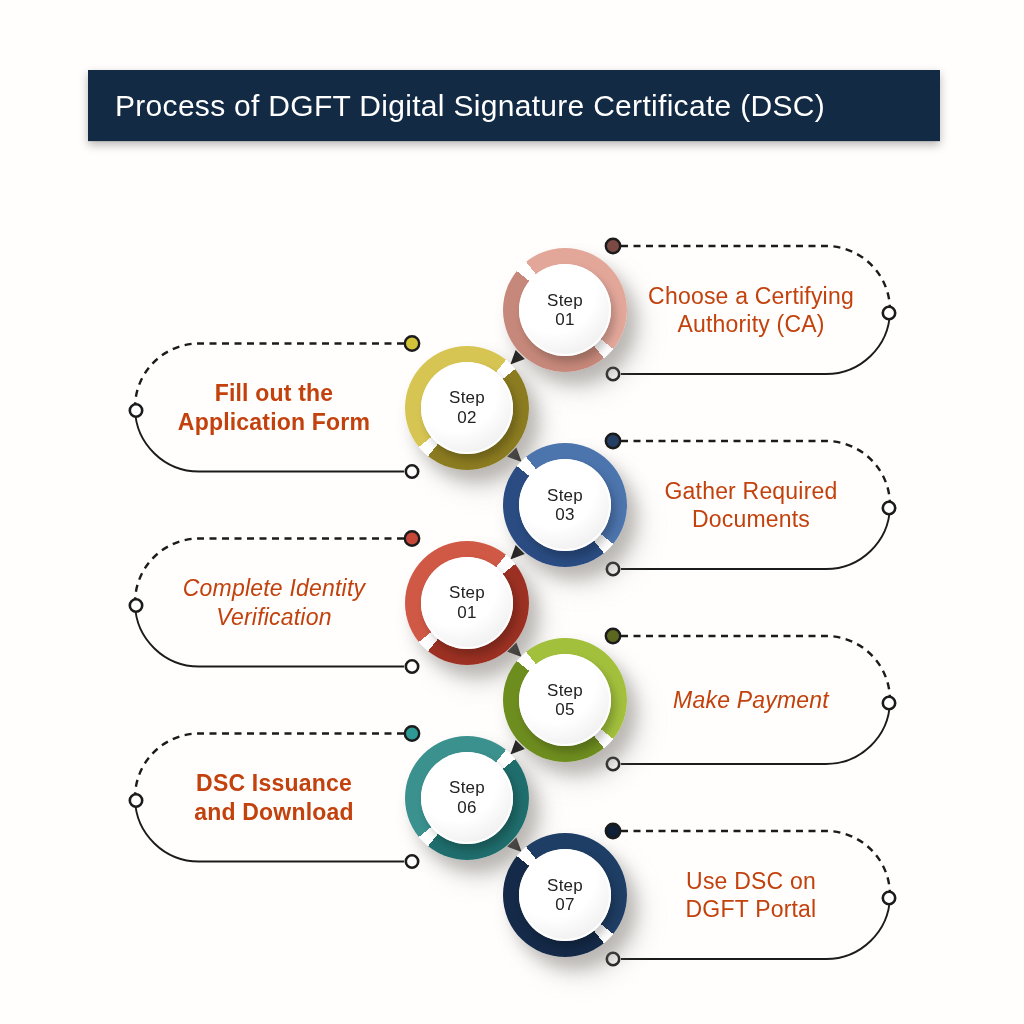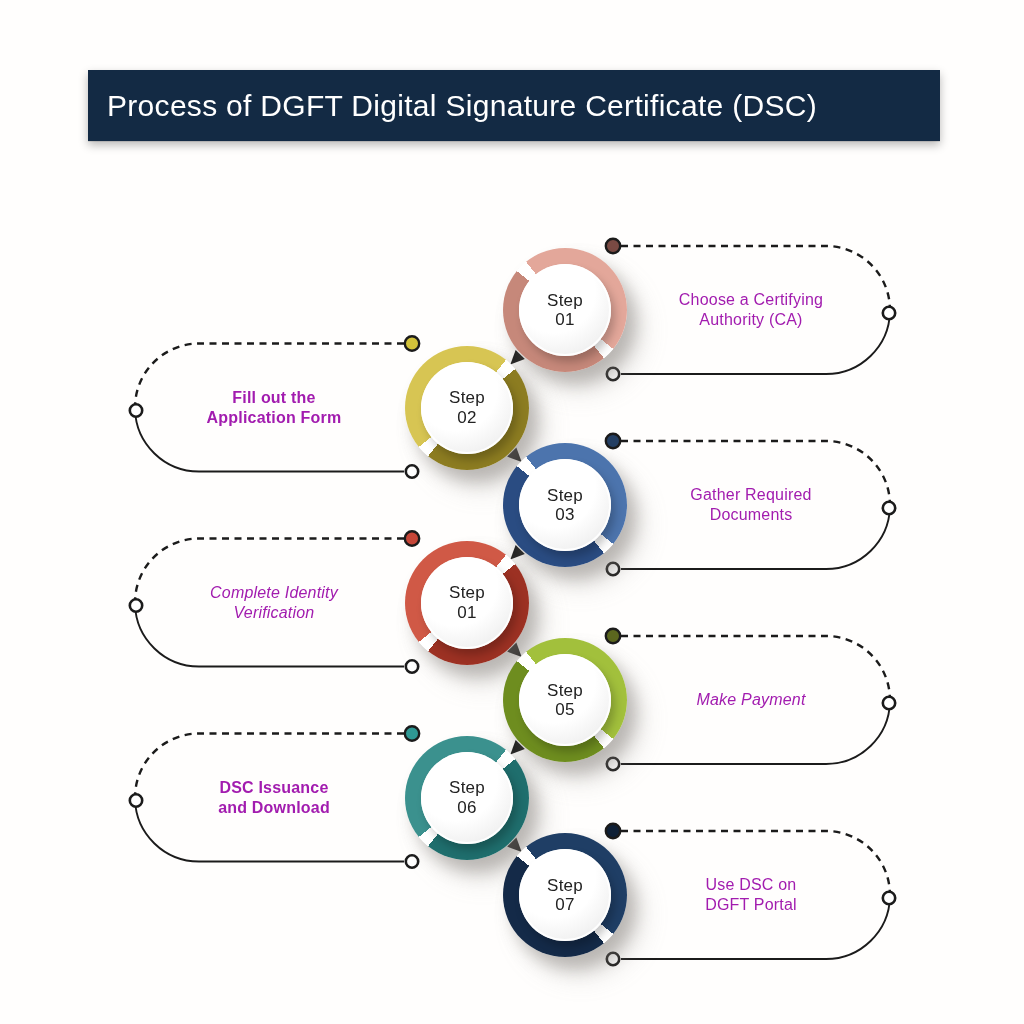--- a/index.html
+++ b/index.html
@@ -7,21 +7,21 @@
     position:relative;width:1024px;height:1024px;background:#fffefd;overflow:hidden;
     font-family:"Liberation Sans","DejaVu Sans",sans-serif;
   }
   
   #title-bar{
     position:absolute;left:88px;top:70px;width:852px;height:71px;
     display:flex;align-items:center;
     box-shadow:0 4px 9px rgba(0,0,0,.28), 0 1px 0 rgba(0,0,0,.1);
   }
   #title-bar h1{
-    margin:0 0 0 19px;font-size:30px;font-weight:400;letter-spacing:.3px;
+    margin:0 0 0 27px;font-size:30px;font-weight:400;letter-spacing:.3px;
   }
   
   #connector-layer{position:absolute;left:0;top:0;width:1024px;height:1024px;}
   
   .step-ring{
     position:absolute;width:124px;height:124px;border-radius:50%;
     box-shadow:9px 12px 16px rgba(110,105,100,.38), 16px 20px 26px rgba(150,145,140,.22);
   }
   .step-inner{
     position:absolute;left:16px;top:16px;width:92px;height:92px;border-radius:50%;
@@ -29,21 +29,21 @@
     box-shadow:4px 6px 9px rgba(0,0,0,.22), inset 0 0 0 2px rgba(255,255,255,.9);
     display:flex;flex-direction:column;align-items:center;justify-content:center;
   }
   .step-word,.step-num{
     font-size:17px;line-height:1.12;color:#222222;letter-spacing:.2px;
   }
   
   .step-label{
     position:absolute;width:262px;height:128px;
     display:flex;align-items:center;justify-content:center;text-align:center;
-    font-size:16px;line-height:1.22;color:#a21caf;white-space:pre-line;letter-spacing:.2px;
+    font-size:23px;line-height:1.22;color:#c2410c;white-space:pre-line;letter-spacing:.2px;
   }
 </style>
 </head>
 <body>
 
 <div id="stage">
   <header id="title-bar" style="background: rgb(19, 42, 68);">
     <h1 style="color: rgb(255, 255, 255);">Process of DGFT Digital Signature Certificate (DSC)</h1>
   </header>
   <svg id="connector-layer" viewBox="0 0 1024 1024">

